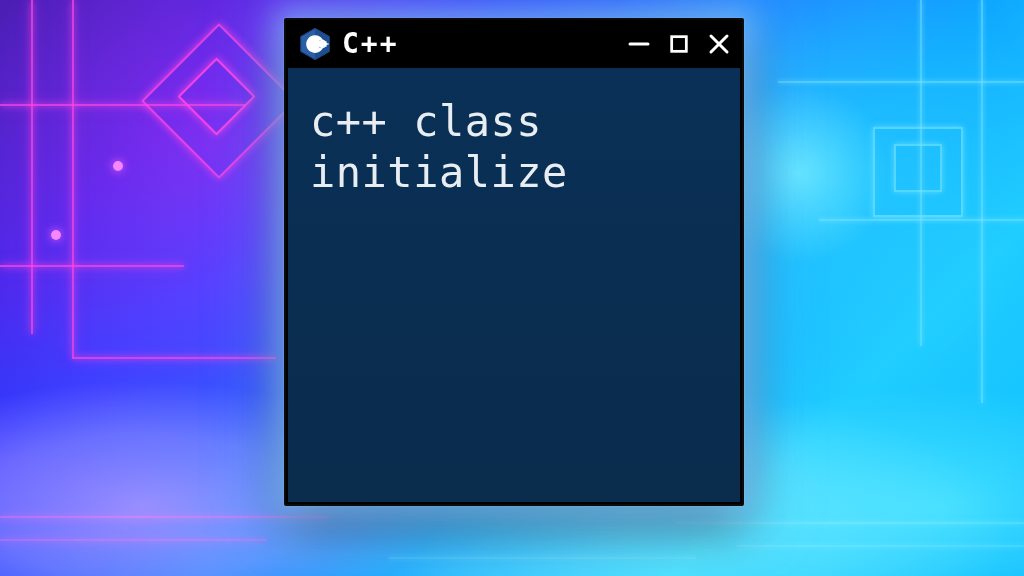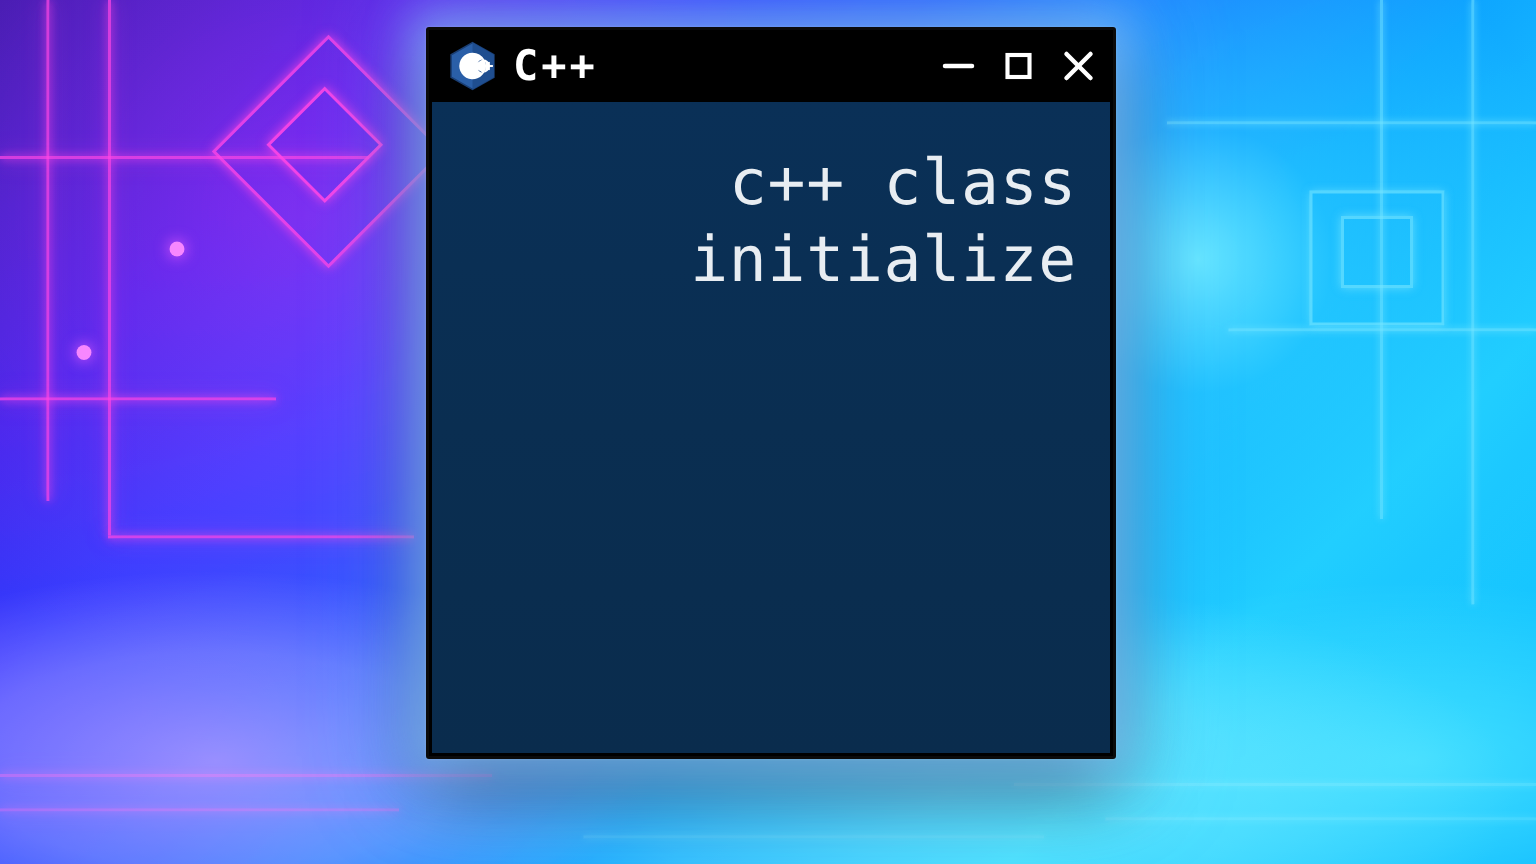--- a/index.html
+++ b/index.html
@@ -64,21 +64,20 @@
     position:absolute; left:2px; right:2px; top:48px; bottom:2px;
     background:#0a2f52;
     background: linear-gradient(180deg,#0a3057 0%, #0a2e51 50%, #0a2c4d 100%);
     padding: 28px 22px;
   }
   .term-text {
     color:#e8edf2;
     font: 400 42px/1.22 "DejaVu Sans Mono","Consolas","Menlo",monospace;
     white-space: pre-line;
     letter-spacing: 0.5px;
-    text-align: right;
   }
 
   
   .cpp-icon { width:34px; height:34px; position:relative; flex:0 0 auto; }
 </style>
 </head>
 <body>
 
 <div class="bg"></div>
 

